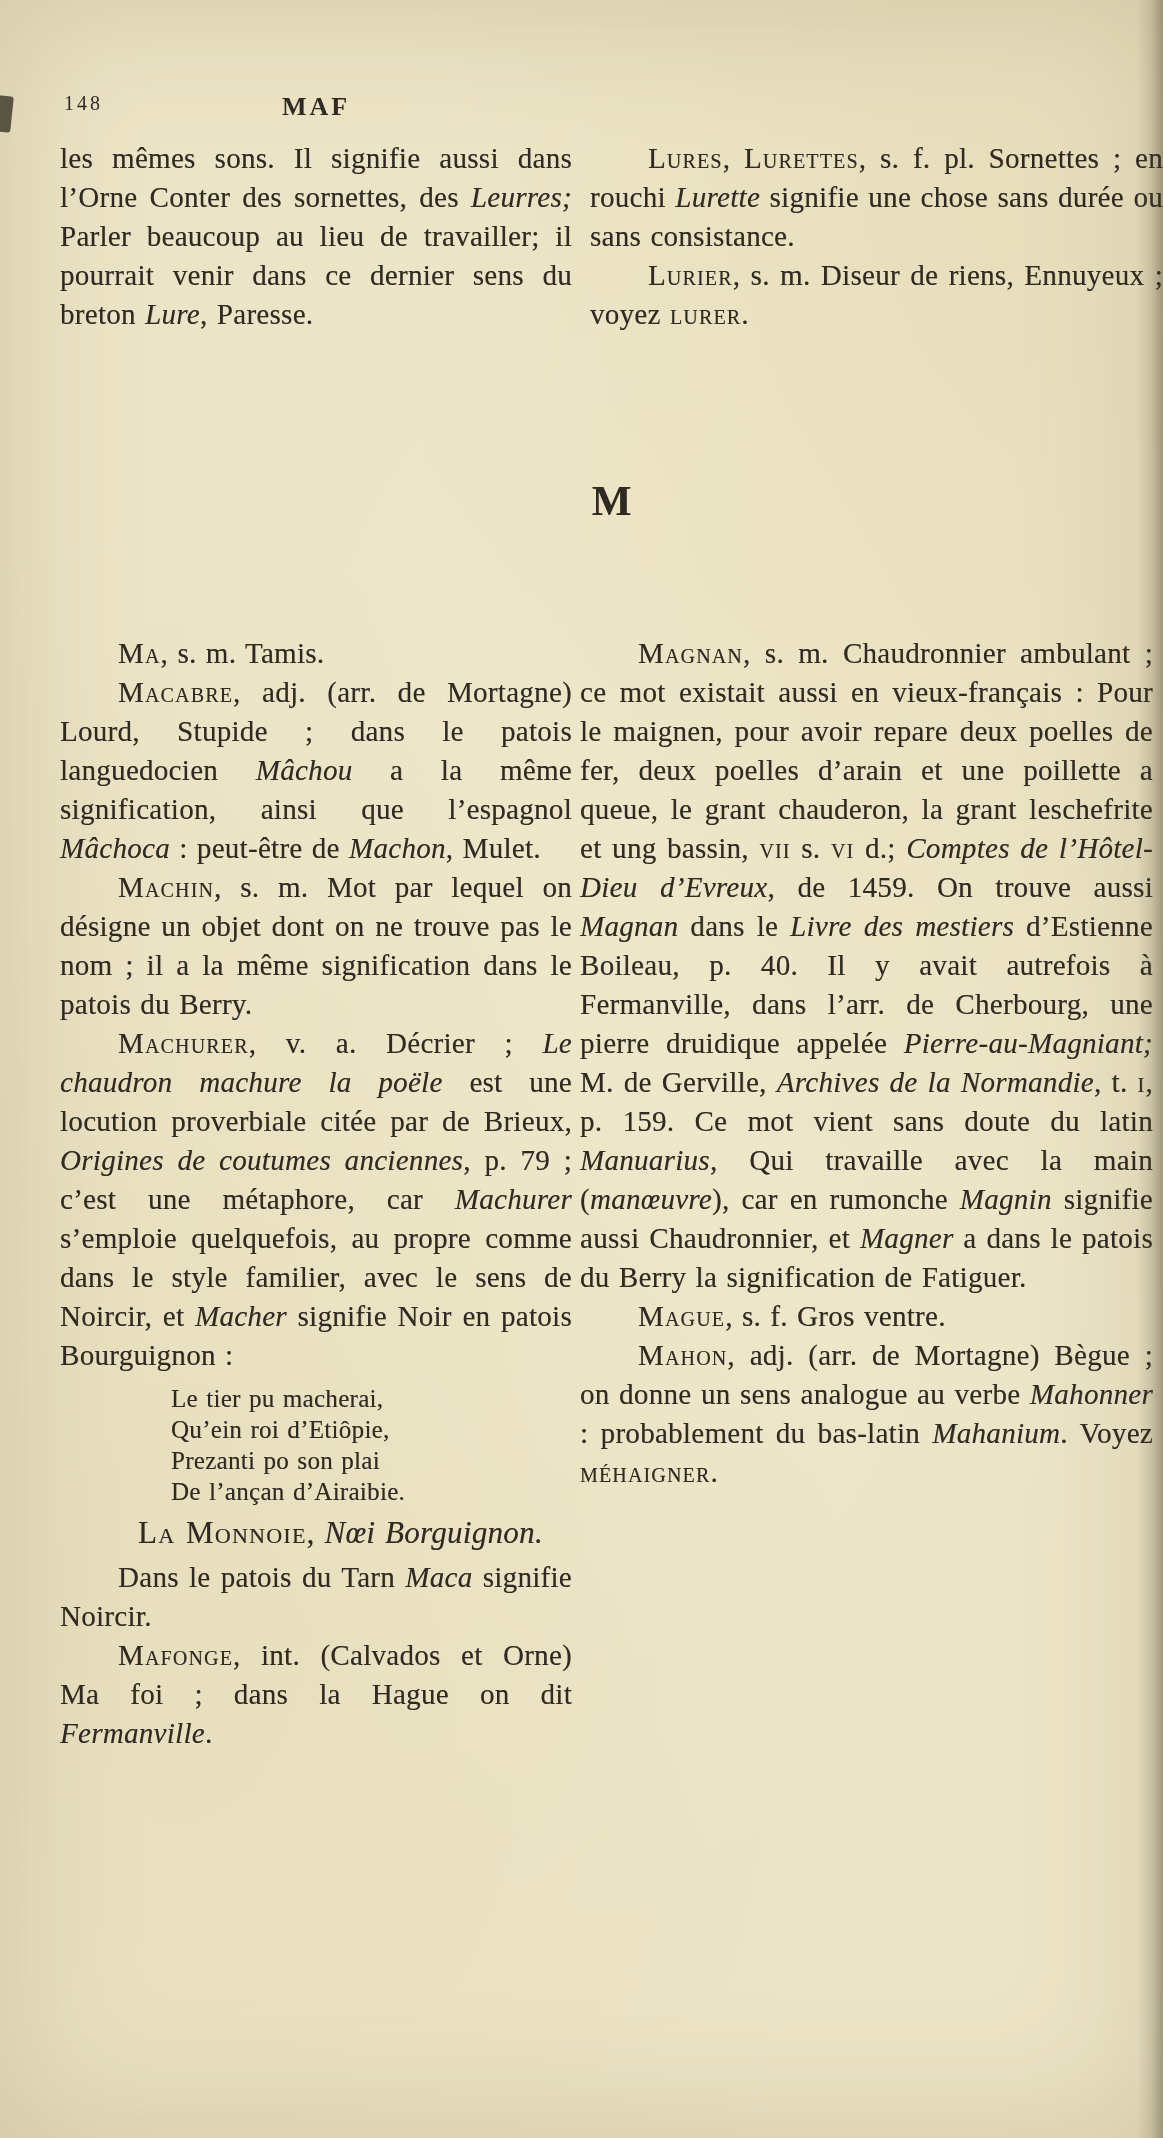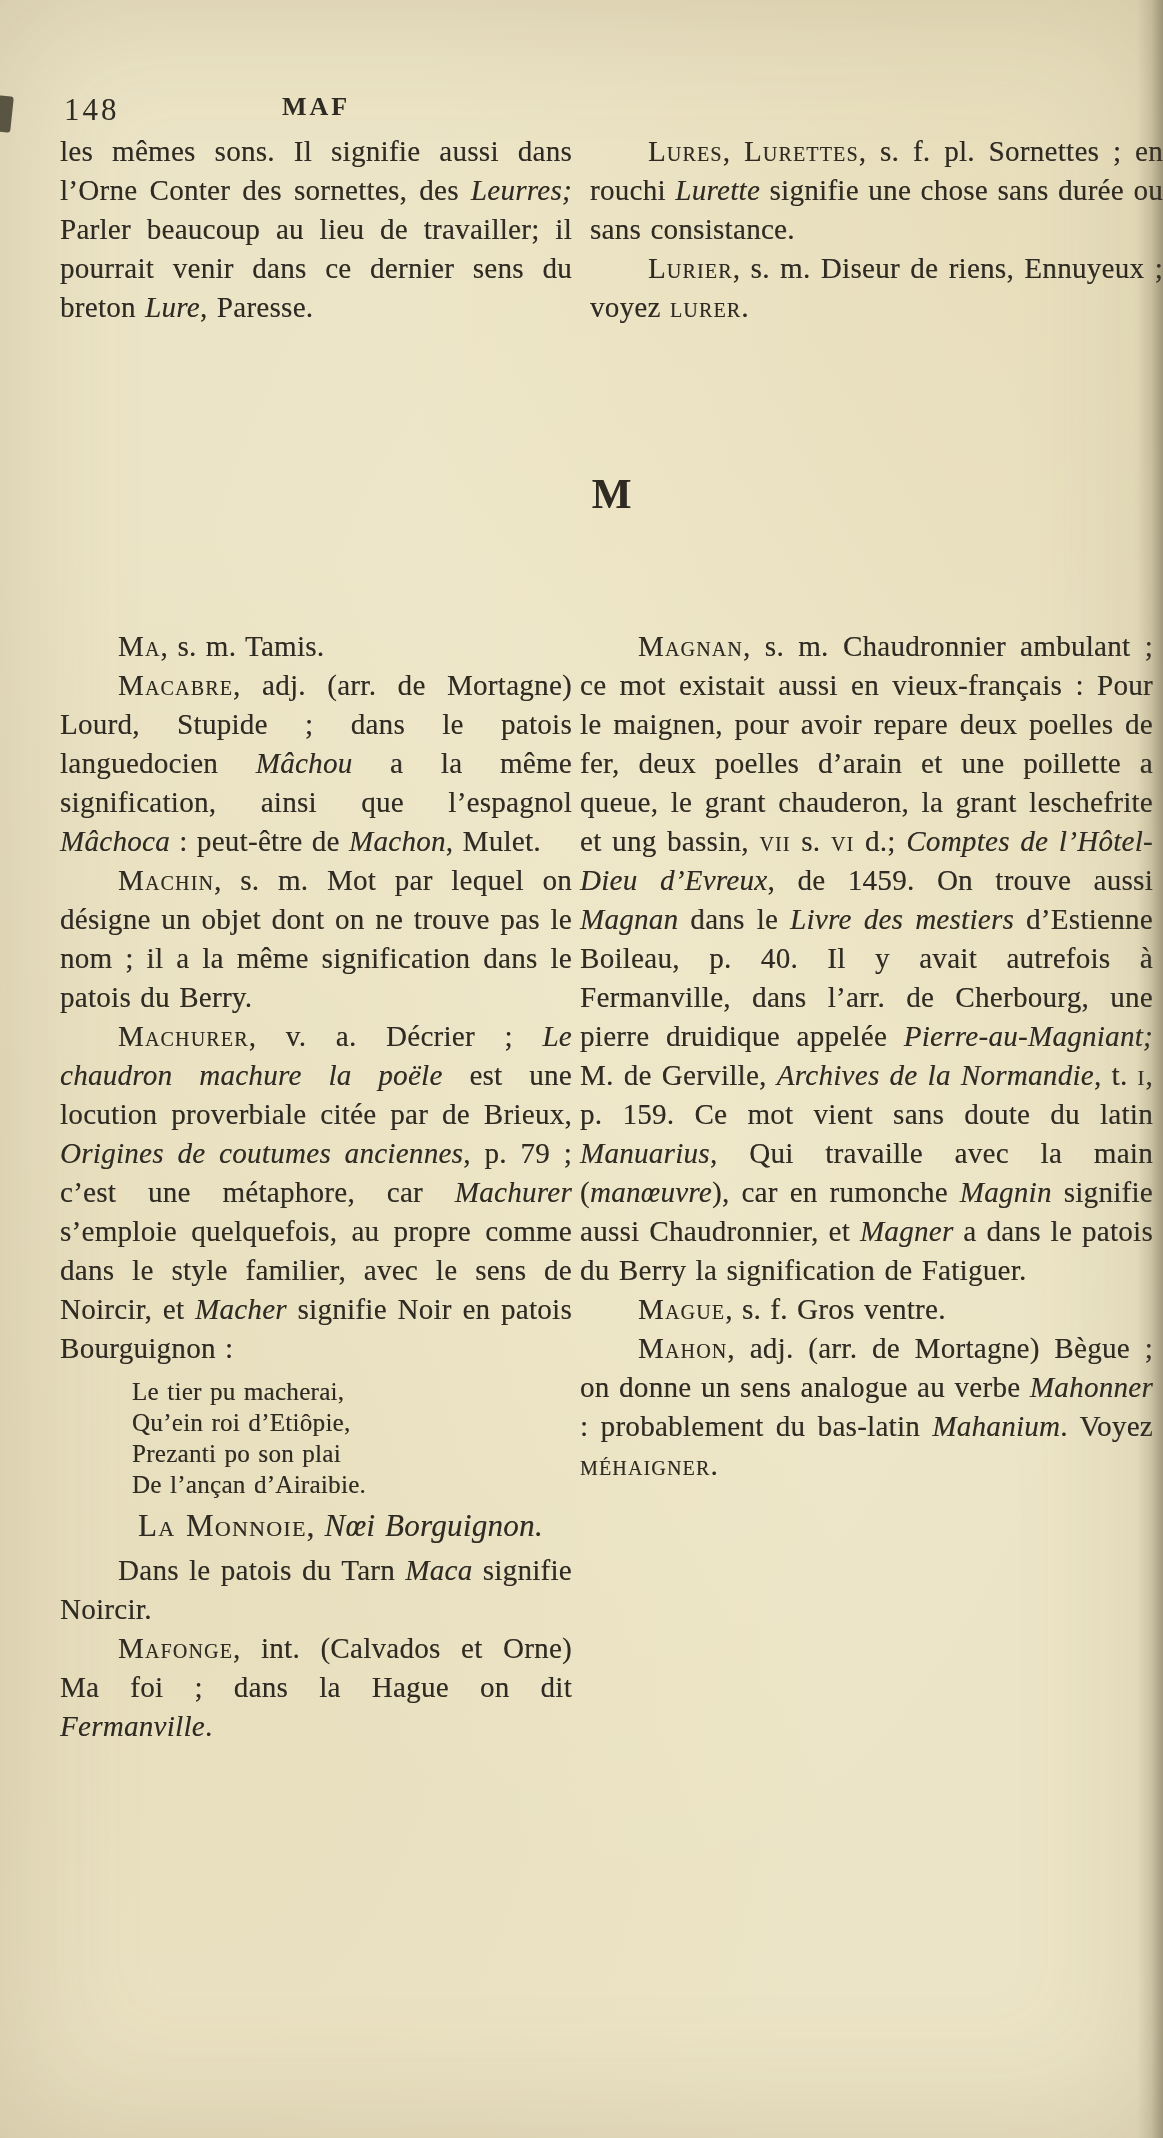--- a/index.html
+++ b/index.html
@@ -41,51 +41,51 @@
   }
   .cols{
     display:grid;
     grid-template-columns:512px 573px;
     column-gap:18px;
   }
   
   .pg-header .cell{position:relative;text-align:center;}
   .pagenum{
     position:absolute;left:4px;top:0;
-    font-size:31px;letter-spacing:3px;
+    font-size:20px;letter-spacing:3px;
   }
   .running-title{
     font-size:26px;letter-spacing:3px;font-weight:bold;
     font-variant-caps:normal;
   }
   
   .textcol{
     font-size:29px;line-height:39px;
     text-align:justify;
     word-spacing:0.06em;letter-spacing:0.01em;
     text-shadow:0.3px 0.3px 0 rgba(47,43,35,0.45);
   }
-  .top-section{margin-top:10px;}
+  .top-section{margin-top:17px;}
   .para{margin:0;}
   .para.indent{text-indent:2em;}
   .sc{font-variant-caps:small-caps;letter-spacing:0.04em;}
   .i{font-style:italic;}
   .section-letter{
     margin-top:146px;
     text-align:center;
     font-size:42px;font-weight:bold;line-height:1;
     text-shadow:0.4px 0.4px 0 rgba(47,43,35,0.5);
   }
   .main-section{margin-top:112px;gap:8px;}
   .verse{
     margin:8px 0 4px 72px;
     font-size:25px;line-height:31px;
     text-align:left;text-indent:0;
   }
-  .verse-line{white-space:pre;}
+  .verse-line{white-space:pre;margin-left:39px;}
   .attribution{
     margin:10px 0 10px 78px;
     font-size:31px;line-height:31px;
     text-align:left;text-indent:0;
   }
 </style>
 </head>
 <body>
 
 <div class="page">

